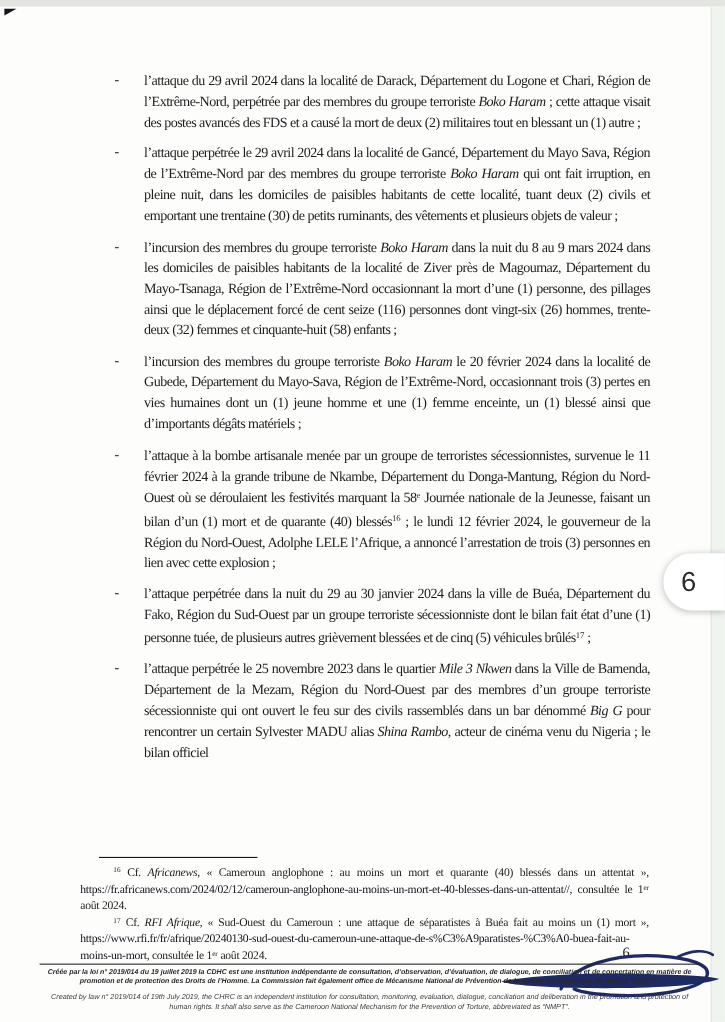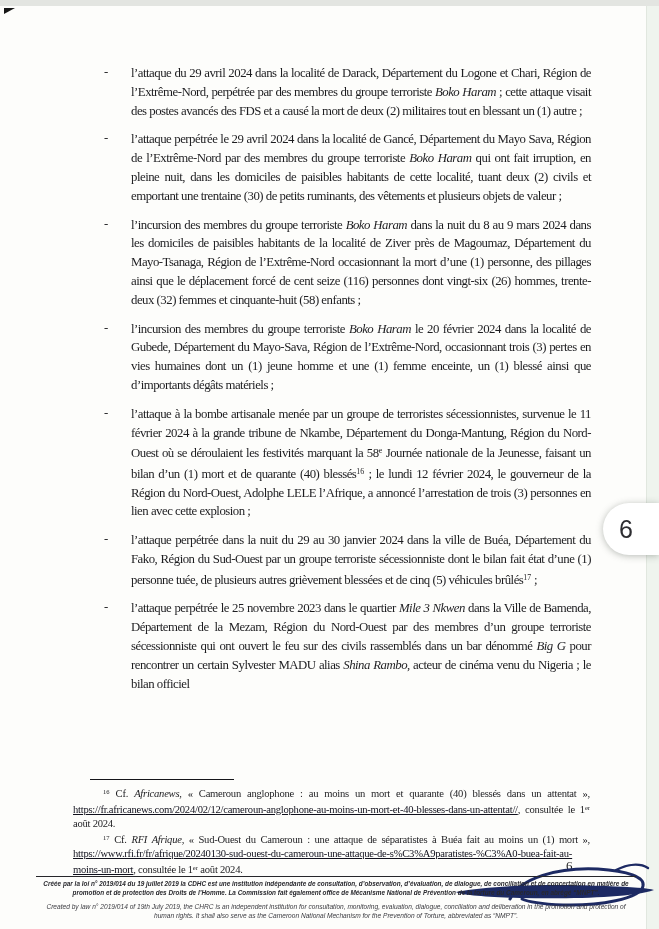--- a/index.html
+++ b/index.html
@@ -12,21 +12,21 @@
   .edge-strip{position:absolute;top:6px;right:0;width:12px;bottom:0;background:#eff4ee;border-left:1px solid #e1e7df;}
   .corner-mark{position:absolute;top:8px;left:4px;width:0;height:0;
     border-top:6px solid #161616;border-right:11px solid transparent;}
   
   .content{position:absolute;top:63px;left:104px;width:488px;}
   .bullet{display:grid;grid-template-columns:26px 1fr;margin:0 0 8px 0;}
   .dash{font-size:12.8px;line-height:18.8px;}
   .para{margin:1px;text-align:justify;font-size:12.8px;line-height:18.8px;letter-spacing:-0.5px;}
   .i{font-style:italic;}
   .sup{font-size:0.62em;vertical-align:0.48em;letter-spacing:0;}
-  .u{text-decoration:underline;}
+  .u{}
   
   .fn-rule{position:absolute;top:779px;left:90px;width:144px;border-top:1.6px solid #15151a;}
   .footnotes{position:absolute;top:785px;left:73px;width:517px;
     font-size:10.6px;line-height:13.9px;letter-spacing:-0.25px;text-align:justify;}
   .footnote{margin:0;text-indent:30px;}
   .footnote .link{color:#10101c;}
   
   .side-tab{position:absolute;top:503px;right:0;width:56px;height:52px;background:#ffffff;
     border-radius:26px 0 0 26px;box-shadow:0 1px 7px rgba(70,80,70,.38);
     display:flex;align-items:center;padding-left:16px;box-sizing:border-box;

